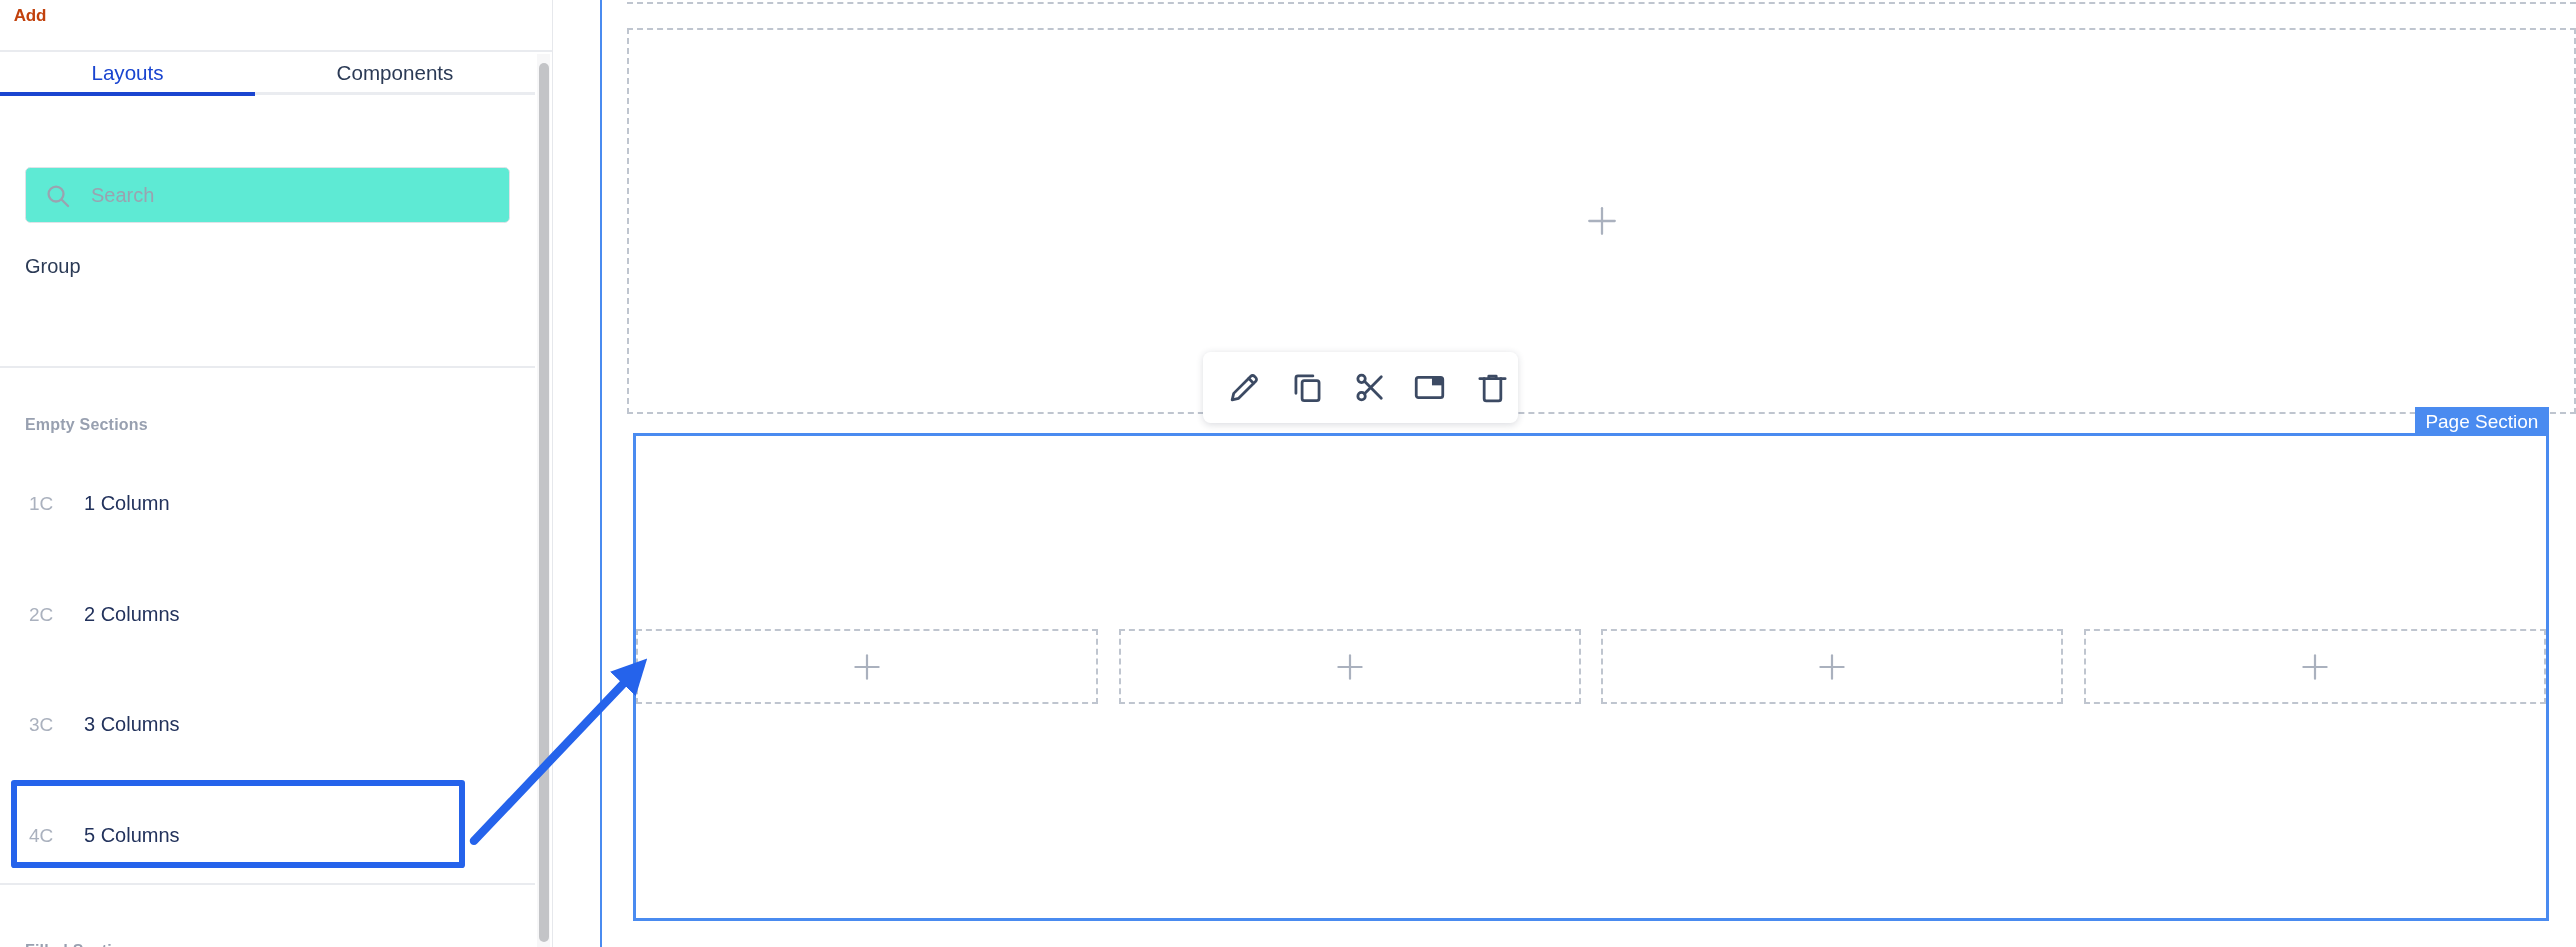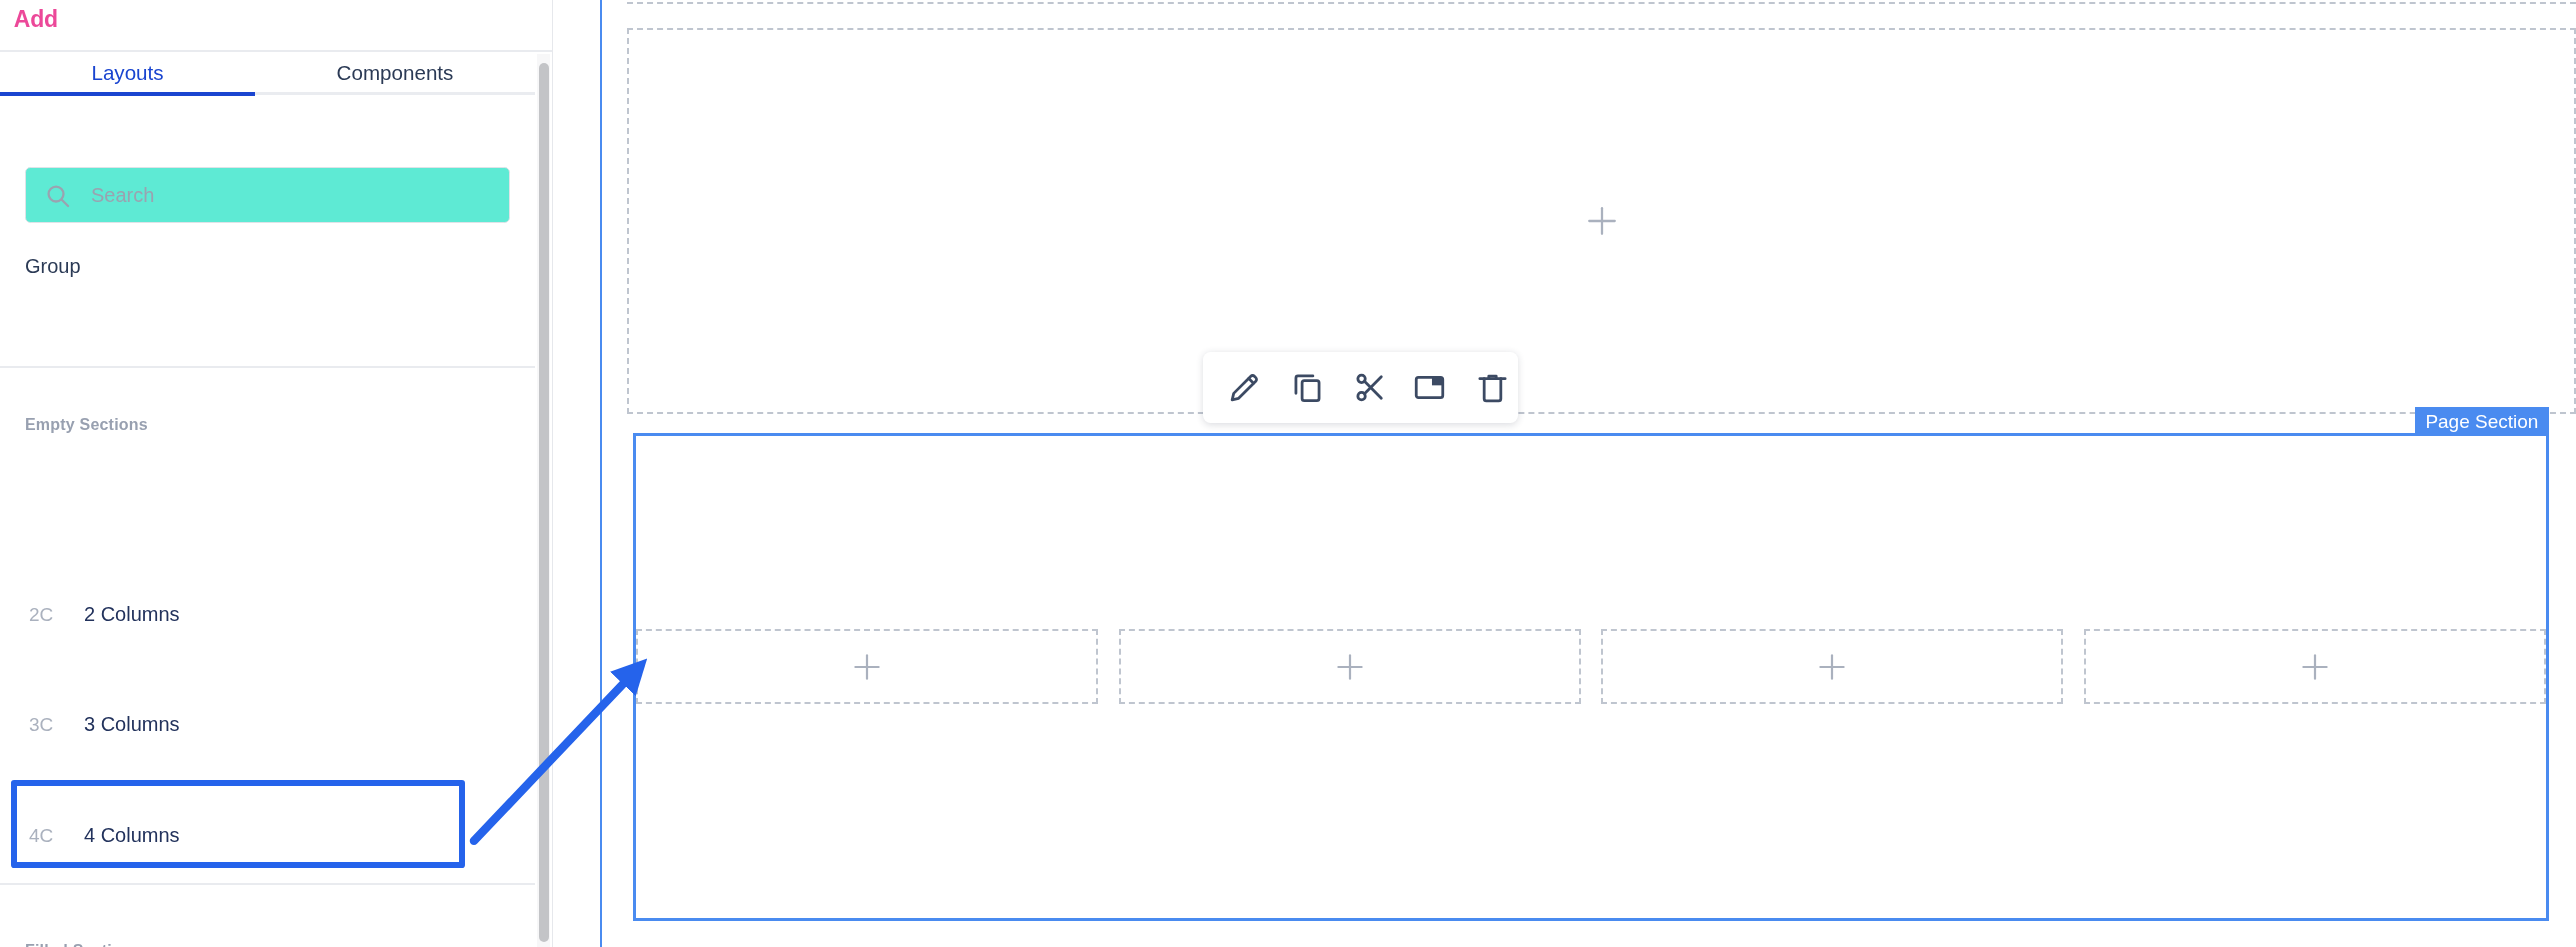--- a/index.html
+++ b/index.html
@@ -23,23 +23,23 @@
     width: 553px;
     height: 948px;
     background: #ffffff;
     border-right: 1.5px solid #e6e8ec;
     box-sizing: border-box;
     overflow: hidden;
   }
   #panel-title {
     position: absolute;
     left: 13.8px; top: 6.1px;
-    font-size: 23px;
+    font-size: 17px;
     font-weight: bold;
-    color: #ec4899;
+    color: #c2410c;
     letter-spacing: -0.2px;
   }
   #panel-header-rule {
     position: absolute;
     left: 0; top: 50px;
     width: 553px; height: 1.5px;
     background: #e9ebef;
   }
 
   
@@ -340,31 +340,35 @@
     </span>
     <input id="search-input" type="text" placeholder="Search" style="">
   </div>
 
   <div id="group-label">Group</div>
 
   <div class="divider" id="divider-1"></div>
 
   <div class="group-heading" id="heading-empty">Empty Sections</div>
 
+  <div class="layout-item" id="item-0">
+    <span class="code">1C</span>
+    <span class="name">1 Column</span>
+  </div>
   <div class="layout-item" id="item-1">
     <span class="code">2C</span>
     <span class="name">2 Columns</span>
   </div>
   <div class="layout-item" id="item-2">
     <span class="code">3C</span>
     <span class="name">3 Columns</span>
   </div>
   <div class="layout-item" id="item-3">
     <span class="code">4C</span>
-    <span class="name">4 Columns</span>
+    <span class="name">5 Columns</span>
   </div>
 
   <div id="highlight-rect"></div>
 
   <div class="divider" id="divider-2"></div>
 
   <div class="group-heading" id="heading-filled">Filled Sections</div>
 
   <div id="panel-scrollbar-track"></div>
   <div id="panel-scrollbar-thumb"></div>

